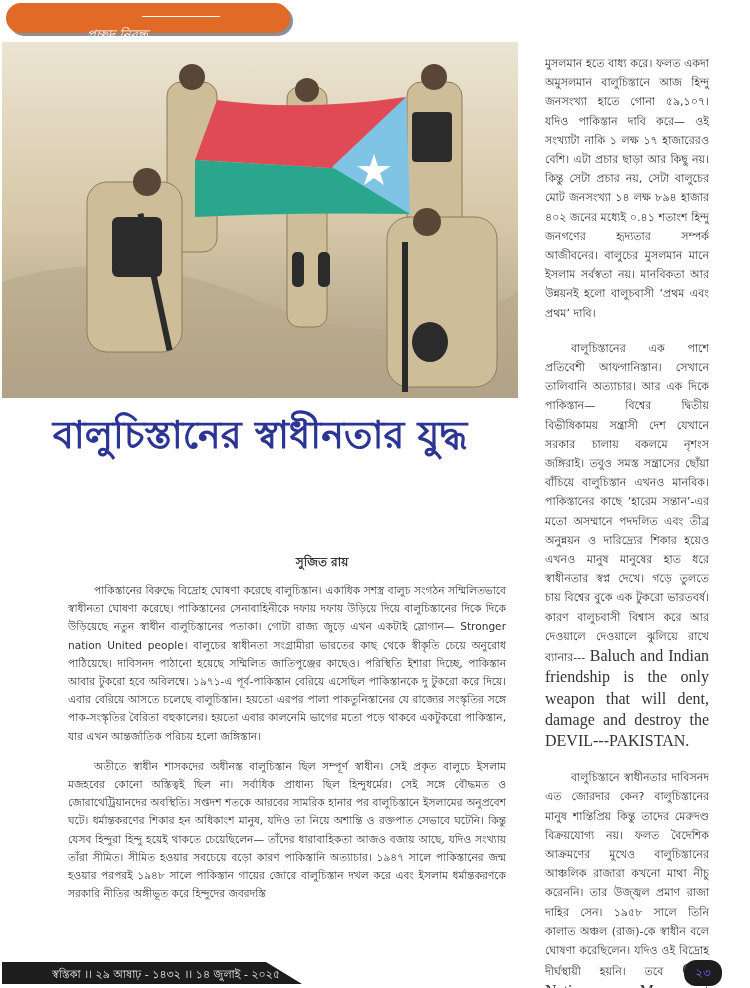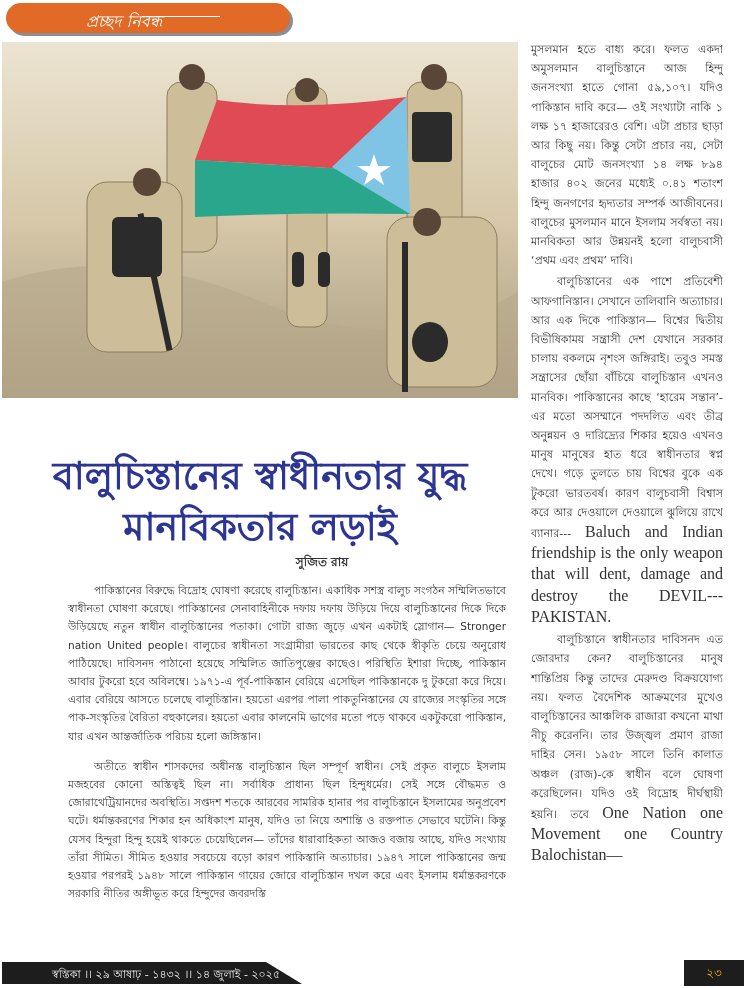--- a/index.html
+++ b/index.html
@@ -1,34 +1,34 @@
 <!DOCTYPE html>
 <html><head>
 <meta charset="utf-8">
 <style>
   html,body{margin:0;padding:0;background:#ffffff;}
   body{width:750px;height:988px;position:relative;overflow:hidden;font-family:"DejaVu Serif","Liberation Serif",serif;color:#2a2a2a;}
   .section-tab{position:absolute;left:6px;top:3px;width:284px;height:30px;background:#e06a26;border-radius:15px;box-shadow:3px 3px 0 #8a8f96;}
-  .section-tab span{position:absolute;left:80px;top:6px;font-size:16px;font-style:italic;color:#ffffff;font-family:"DejaVu Sans",sans-serif;}
+  .section-tab span{position:absolute;left:80px;top:22px;font-size:13px;font-style:italic;color:#ffffff;font-family:"DejaVu Sans",sans-serif;}
   .section-tab .rule{position:absolute;left:136px;top:13px;width:78px;height:1px;background:#ffffff;}
   .photo{position:absolute;left:2px;top:42px;width:516px;height:356px;overflow:hidden;background:linear-gradient(160deg,#e8e0cf 0%,#d8ccb0 40%,#bfb192 70%,#9c8e74 100%);}
   .photo svg{width:100%;height:100%;display:block;}
-  .headline{position:absolute;left:0;top:410px;width:520px;text-align:center;color:#2c3594;font-family:"DejaVu Sans",sans-serif;font-weight:bold;margin-top:41px;}
+  .headline{position:absolute;left:0;top:410px;width:520px;text-align:center;color:#2c3594;font-family:"DejaVu Sans",sans-serif;font-weight:bold;}
   .headline .l1{font-size:38px;line-height:50px;}
   .headline .l2{font-size:38px;line-height:52px;}
   .byline{position:absolute;left:0;top:553px;width:580px;text-align:center;font-size:12px;font-weight:bold;font-family:"DejaVu Sans",sans-serif;color:#333;margin-left:32px;}
   .body-left{position:absolute;left:56px;top:569px;width:462px;font-size:10.6px;line-height:18.2px;text-align:justify;font-family:"DejaVu Sans",sans-serif;color:#333;}
   .body-left p{margin:12px;text-indent:26px;}
   .body-right{position:absolute;left:529px;top:38px;width:196px;font-size:11px;line-height:19.2px;text-align:justify;font-family:"DejaVu Sans",sans-serif;color:#333;}
-  .body-right p{margin:2px;}
+  .body-right p{margin:16px;}
   .body-right p.indent{text-indent:26px;}
   .en{font-family:"Liberation Serif","DejaVu Serif",serif;font-size:16px;}
   .footer-bar{position:absolute;left:2px;top:962px;width:300px;height:22px;background:#1d1d1d;clip-path:polygon(0 0,88% 0,100% 100%,0 100%);}
   .footer-bar span{position:absolute;left:50px;top:4px;color:#f2f2f2;font-size:11px;font-family:"DejaVu Sans",sans-serif;}
-  .page-num{position:absolute;left:684px;top:960px;width:60px;height:26px;background:#1d1d1d;border-radius:0;color:#eab308;font-size:12px;text-align:center;line-height:26px;font-family:"DejaVu Sans",sans-serif;}
+  .page-num{position:absolute;left:684px;top:960px;width:38px;height:26px;background:#1d1d1d;border-radius:12px;color:#8b5cf6;font-size:12px;text-align:center;line-height:26px;font-family:"DejaVu Sans",sans-serif;}
 </style>
 </head>
 <body>
 
 <div class="section-tab">
   <span>প্রচ্ছদ নিবন্ধ</span>
   <div class="rule"></div>
 </div>
 
 <div class="photo">
@@ -69,21 +69,20 @@
 
     <path d="M215 58 Q300 70 404 55 L395 130 L193 118 Z" fill="#e04a55"></path>
     <path d="M193 118 L395 130 L408 172 Q300 170 193 175 Z" fill="#2aa68c"></path>
     <path d="M330 125 L404 55 L408 172 Z" fill="#7fc4e4"></path>
     <polygon points="372,112 376,124 389,124 378,131 382,143 372,136 362,143 366,131 355,124 368,124" fill="#ffffff"></polygon>
   </svg>
 </div>
 
 <div class="headline">
   <div class="l1">বালুচিস্তানের স্বাধীনতার যুদ্ধ</div>
-  <div class="l2">মানবিকতার লড়াই</div>
 </div>
 
 <div class="byline">সুজিত রায়</div>
 
 <div class="body-left">
   <p>পাকিস্তানের বিরুদ্ধে বিদ্রোহ ঘোষণা করেছে বালুচিস্তান। একাধিক সশস্ত্র বালুচ সংগঠন সম্মিলিতভাবে স্বাধীনতা ঘোষণা করেছে। পাকিস্তানের সেনাবাহিনীকে দফায় দফায় উড়িয়ে দিয়ে বালুচিস্তানের দিকে দিকে উড়িয়েছে নতুন স্বাধীন বালুচিস্তানের পতাকা। গোটা রাজ্য জুড়ে এখন একটাই স্লোগান— Stronger nation United people। বালুচের স্বাধীনতা সংগ্রামীরা ভারতের কাছ থেকে স্বীকৃতি চেয়ে অনুরোধ পাঠিয়েছে। দাবিসনদ পাঠানো হয়েছে সম্মিলিত জাতিপুঞ্জের কাছেও। পরিস্থিতি ইশারা দিচ্ছে, পাকিস্তান আবার টুকরো হবে অবিলম্বে। ১৯৭১-এ পূর্ব-পাকিস্তান বেরিয়ে এসেছিল পাকিস্তানকে দু টুকরো করে দিয়ে। এবার বেরিয়ে আসতে চলেছে বালুচিস্তান। হয়তো এরপর পালা পাকতুনিস্তানের যে রাজ্যের সংস্কৃতির সঙ্গে পাক-সংস্কৃতির বৈরিতা বহুকালের। হয়তো এবার কালনেমি ভাগের মতো পড়ে থাকবে একটুকরো পাকিস্তান, যার এখন আন্তর্জাতিক পরিচয় হলো জঙ্গিস্তান।</p>
   <p>অতীতে স্বাধীন শাসকদের অধীনস্ত বালুচিস্তান ছিল সম্পূর্ণ স্বাধীন। সেই প্রকৃত বালুচে ইসলাম মজহবের কোনো অস্তিত্বই ছিল না। সর্বাধিক প্রাধান্য ছিল হিন্দুধর্মের। সেই সঙ্গে বৌদ্ধমত ও জোরাথেট্রিয়ানদের অবস্থিতি। সপ্তদশ শতকে আরবের সামরিক হানার পর বালুচিস্তানে ইসলামের অনুপ্রবেশ ঘটে। ধর্মান্তকরণের শিকার হন অধিকাংশ মানুষ, যদিও তা নিয়ে অশান্তি ও রক্তপাত সেভাবে ঘটেনি। কিন্তু যেসব হিন্দুরা হিন্দু হয়েই থাকতে চেয়েছিলেন— তাঁদের ধারাবাহিকতা আজও বজায় আছে, যদিও সংখ্যায় তাঁরা সীমিত। সীমিত হওয়ার সবচেয়ে বড়ো কারণ পাকিস্তানি অত্যাচার। ১৯৪৭ সালে পাকিস্তানের জন্ম হওয়ার পরপরই ১৯৪৮ সালে পাকিস্তান গায়ের জোরে বালুচিস্তান দখল করে এবং ইসলাম ধর্মান্তকরণকে সরকারি নীতির অঙ্গীভূত করে হিন্দুদের জবরদস্তি</p>
 </div>
 
 <div class="body-right">

